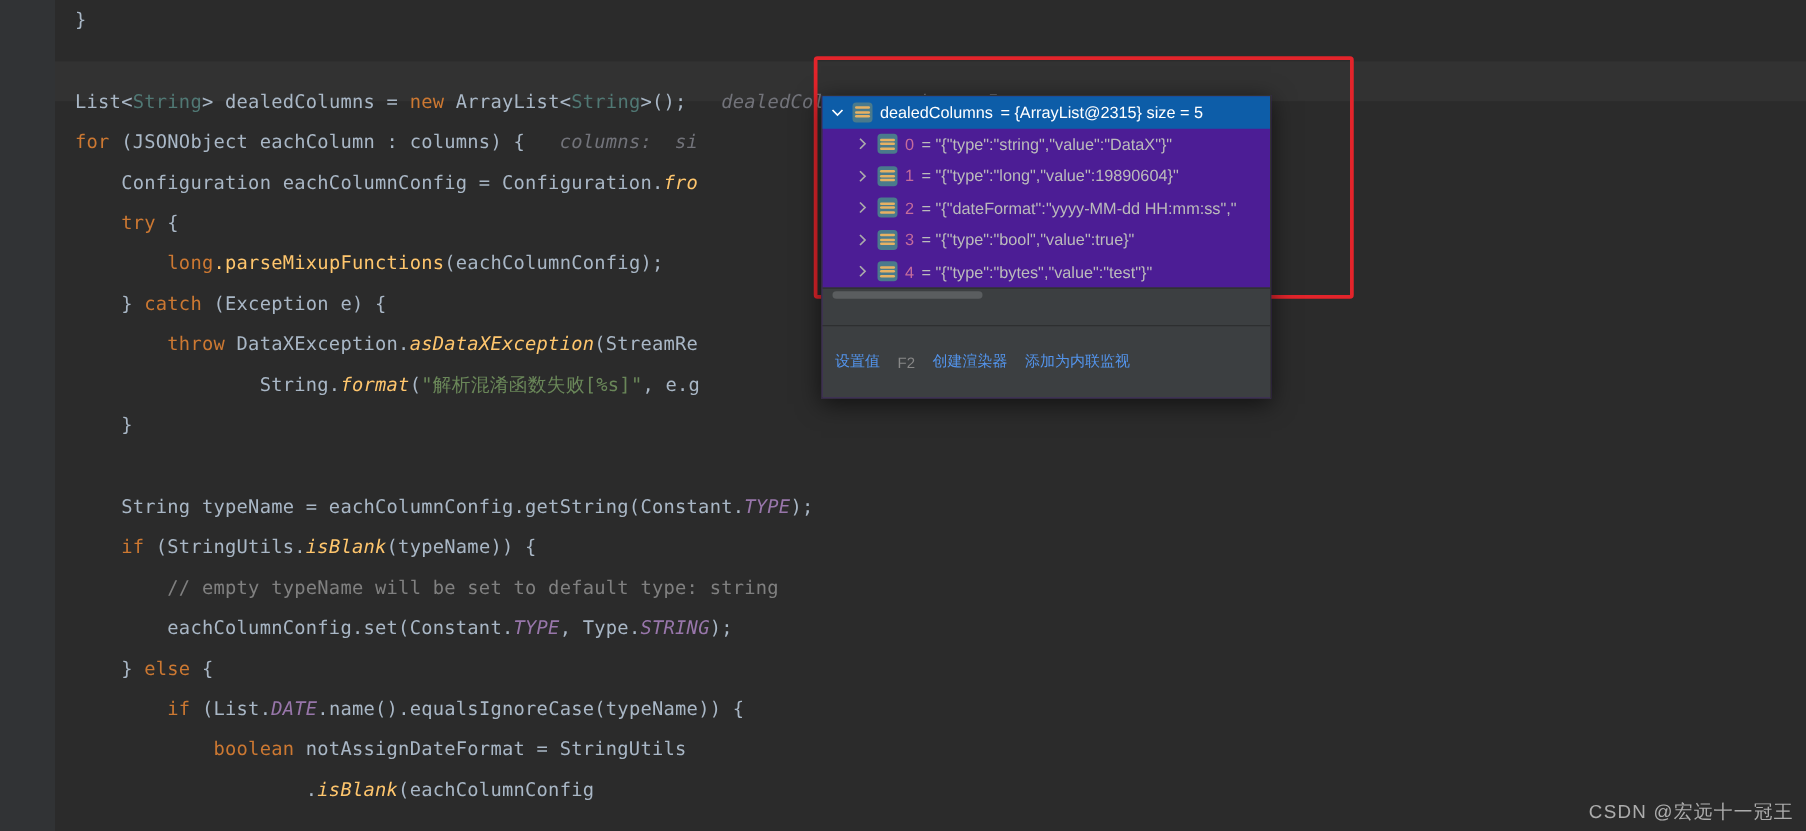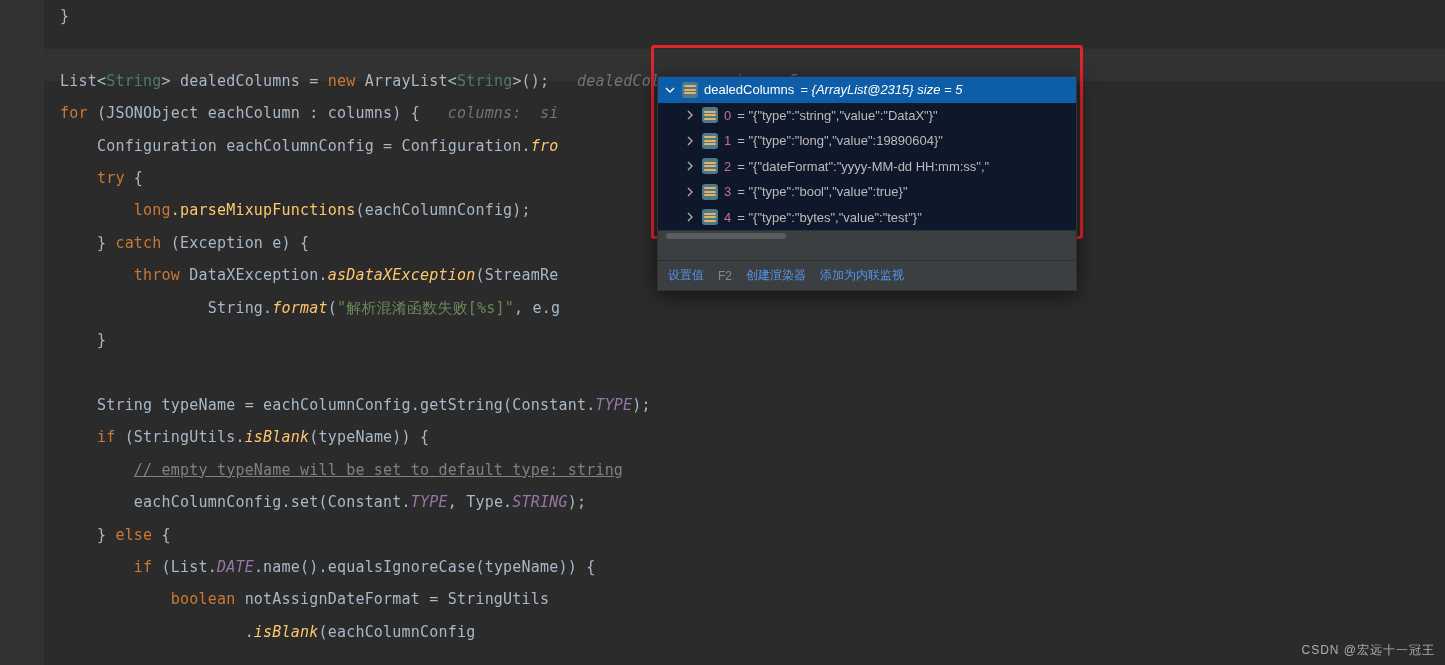--- a/index.html
+++ b/index.html
@@ -25,21 +25,21 @@
     white-space: pre;
     line-height: 32.4px;
     letter-spacing: 0.2px;
   }
   .kw  { color: #cc7832; }      
   .type{ color: #a9b7c6; }
   .gen { color: #507874; }      
   .str { color: #6a8759; }      
   .meth{ color: #ffc66d; margin-top: 16px; }      
   .smeth{color: #ffc66d; font-style: italic; text-align: right;} 
-  .cmt { color: #808080; text-decoration: underline; }      
+  .cmt { color: #808080; }      
   .hint{ color: #72737a; font-style: italic; }
   .const{color:#9876aa; font-style:italic;margin-top:36px;}
   .pun { color: #a9b7c6; }
   .brace{color:#a9b7c6;}
 
   .highlight-line {
     position:absolute;
     left:44px; right:0;
     height:32.4px;
     background:#323232;
@@ -52,22 +52,22 @@
     left:651px; top:45px;
     width:432px; height:194px;
     border:3px solid #e3242b;
     border-radius:3px;
     pointer-events:none;
     z-index:5;
   }
   .dbg-pop{
     position:absolute;
     left:657px; top:76px;
-    width:420px;
-    background:#0f172a;
+    width:360px;
+    background:#4c1d95;
     border:1px solid #323232;
     box-shadow:0 4px 18px rgba(0,0,0,.6);
     font-family:sans-serif;
     font-size:13px;
     z-index:10;
   }
   .dbg-row{
     display:flex; align-items:center;
     height:25.5px;
     padding:0 6px;
@@ -91,50 +91,50 @@
     display:inline-flex;
     flex-direction:column;
     justify-content:space-evenly;
     padding:2px;
     background:#4a7a8c;
   }
   .oicon span{height:2px;background:#e6b163;border-radius:1px;}
   .val-name{color:#c46c9c;}
   .val-obj{color:#bbbbbb;}
   .val-str{color:#bbbbbb;}
-  .dbg-row.sel .val-str,.dbg-row.sel .val-obj{color:#fff;font-style:italic;}
+  .dbg-row.sel .val-str,.dbg-row.sel .val-obj{color:#fff;}
 
   .dbg-scroll{
     height:10px;background:#3c3f41;
     border-top:1px solid #2d2f30;
     display:flex;
   }
   .dbg-scroll .thumb{
     margin:2px 0 2px 8px;
     width:120px;height:6px;border-radius:3px;
     background:#5a5d5f;
   }
   .dbg-spacer{ height:20px; background:#3c3f41;}
   .dbg-footer{
     display:flex;align-items:center;
     gap:14px;
-    padding:6px 10px;
+    padding:20px 10px;
     border-top:1px solid #2d2f30;
     background:#3c3f41;
     font-size:12px;
   }
   .dbg-footer .act{ color:#5394ec; cursor:pointer;}
   .dbg-footer .hk{ color:#888888;}
 
   .watermark{
     position:absolute;
     right:10px; bottom:6px;
     color:#d8d8d8;
     font-family:sans-serif;
-    font-size:12px;
+    font-size:15px;
     opacity:.75;
     letter-spacing:1px;
   }
 </style>
 </head>
 <body>
 
 <div class="gutter"></div>
 <div class="highlight-line"></div>
 

